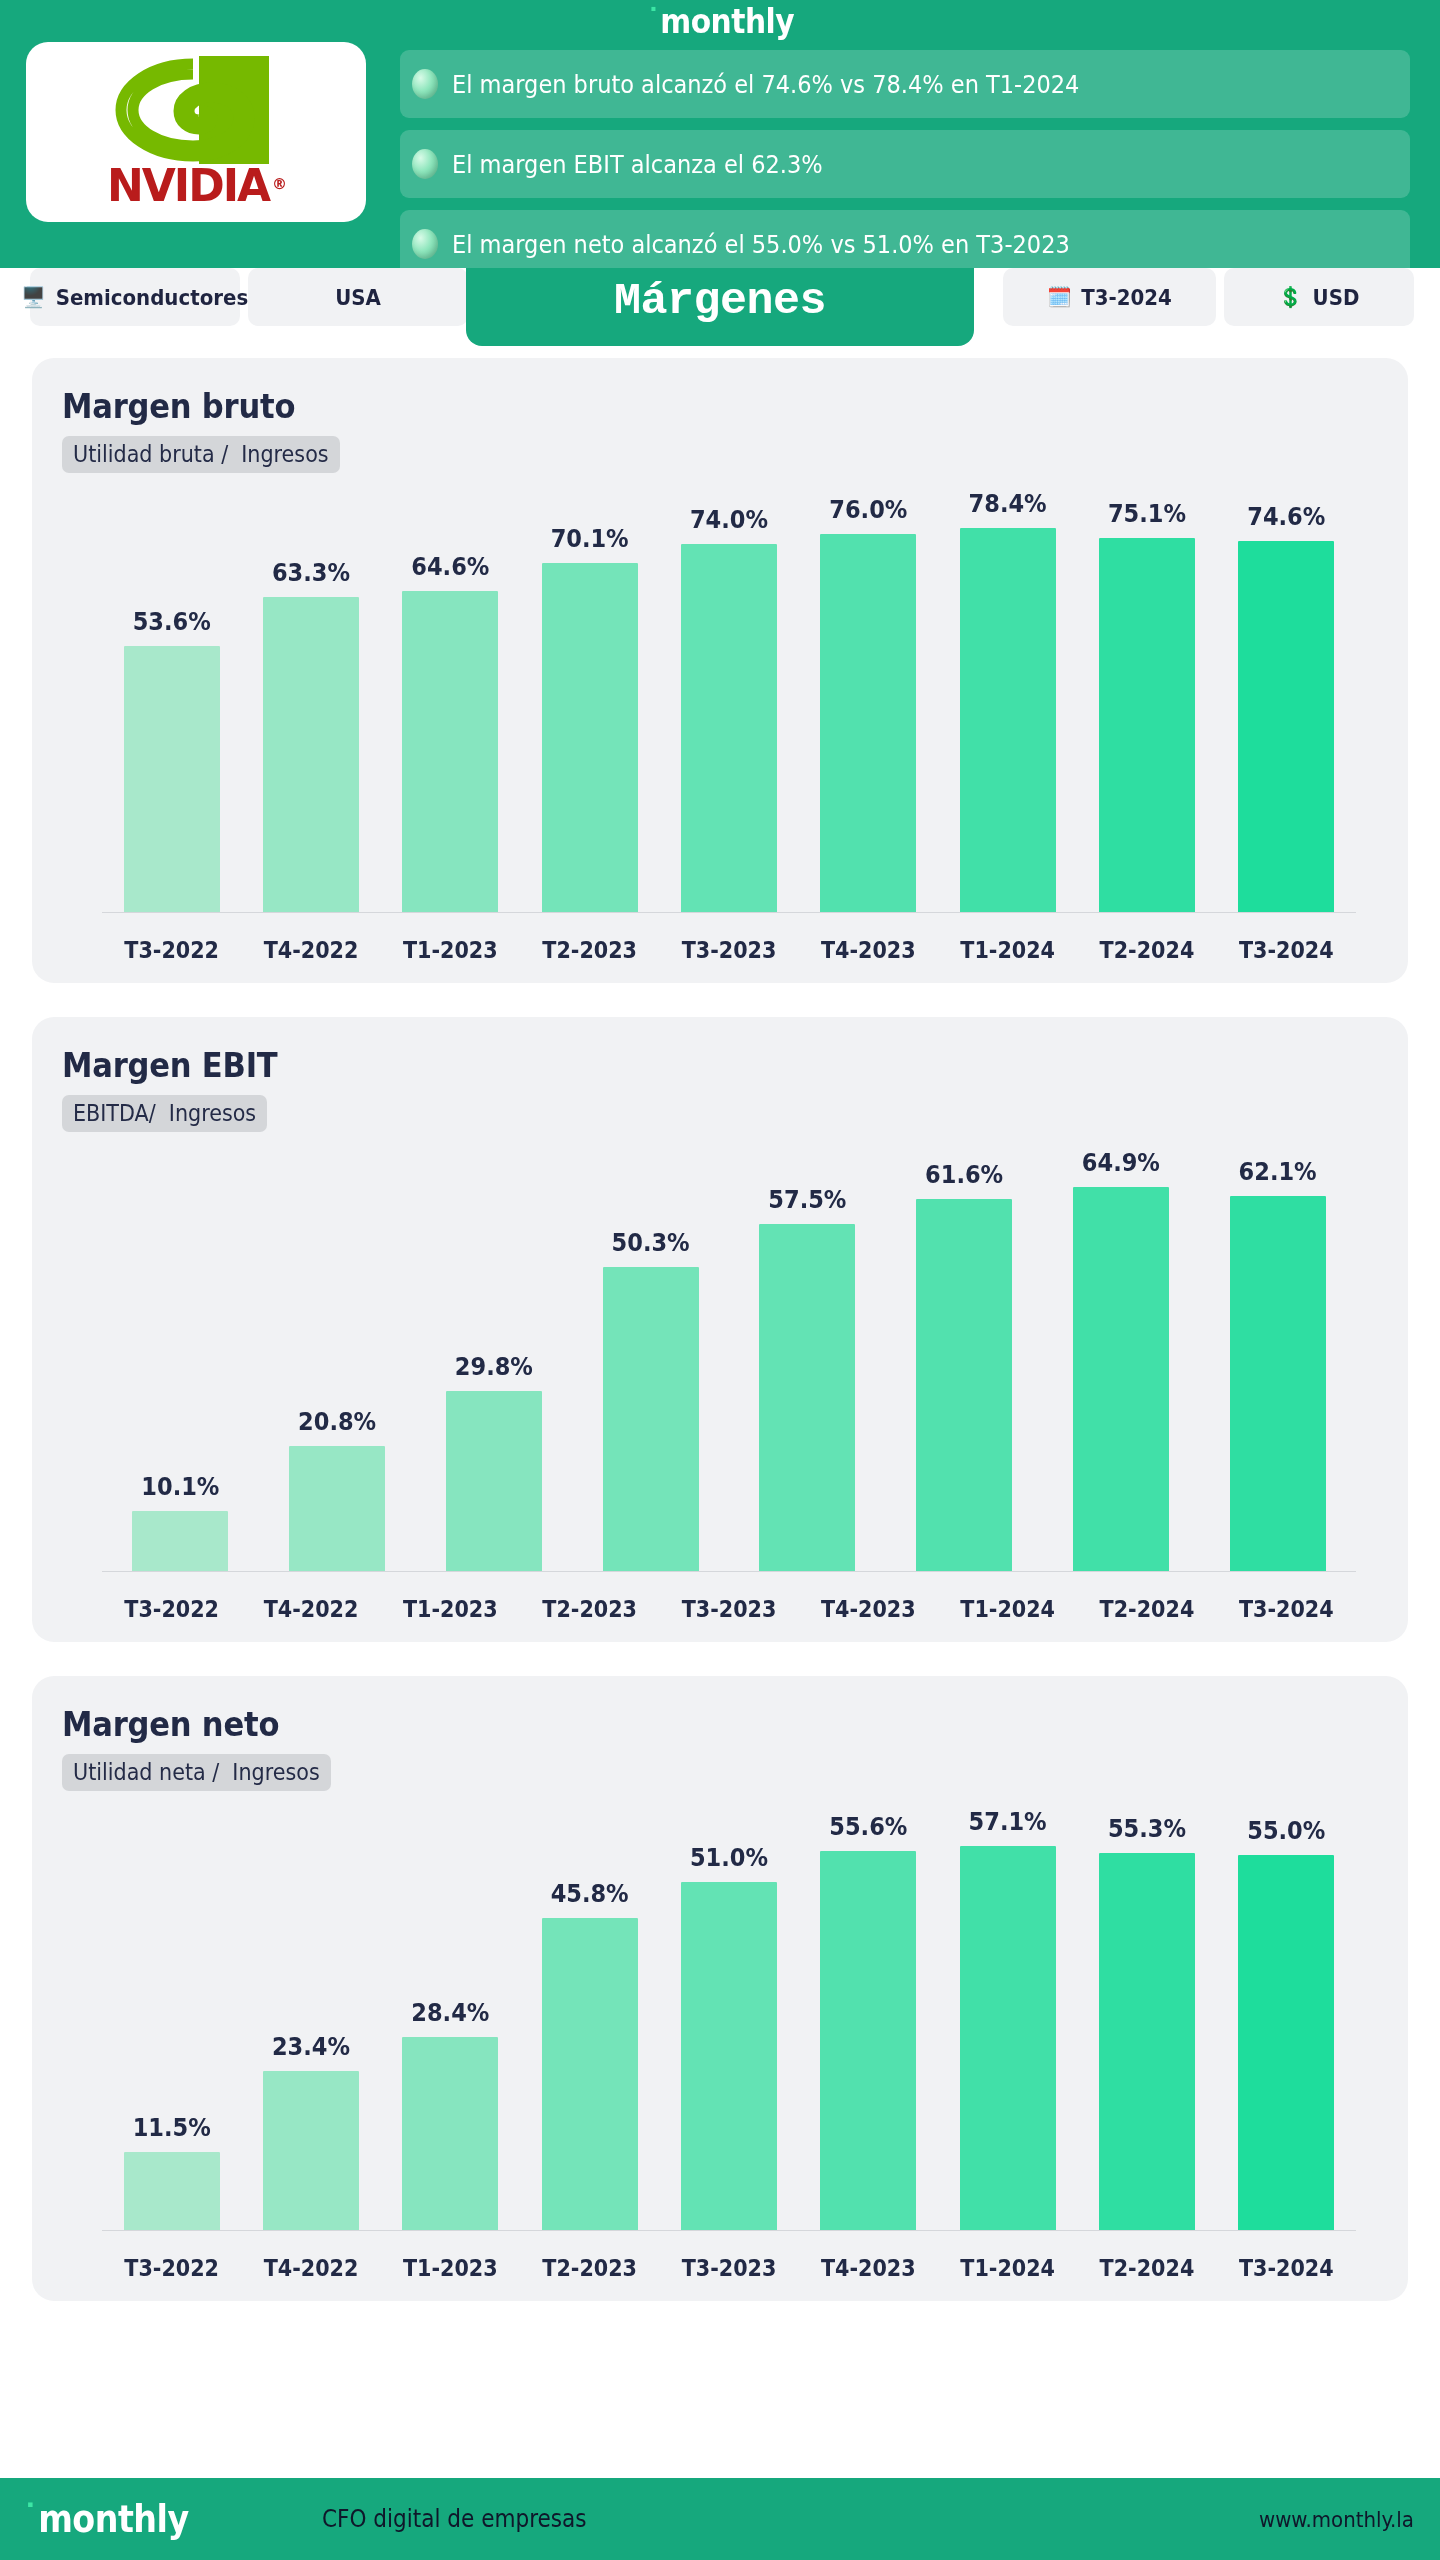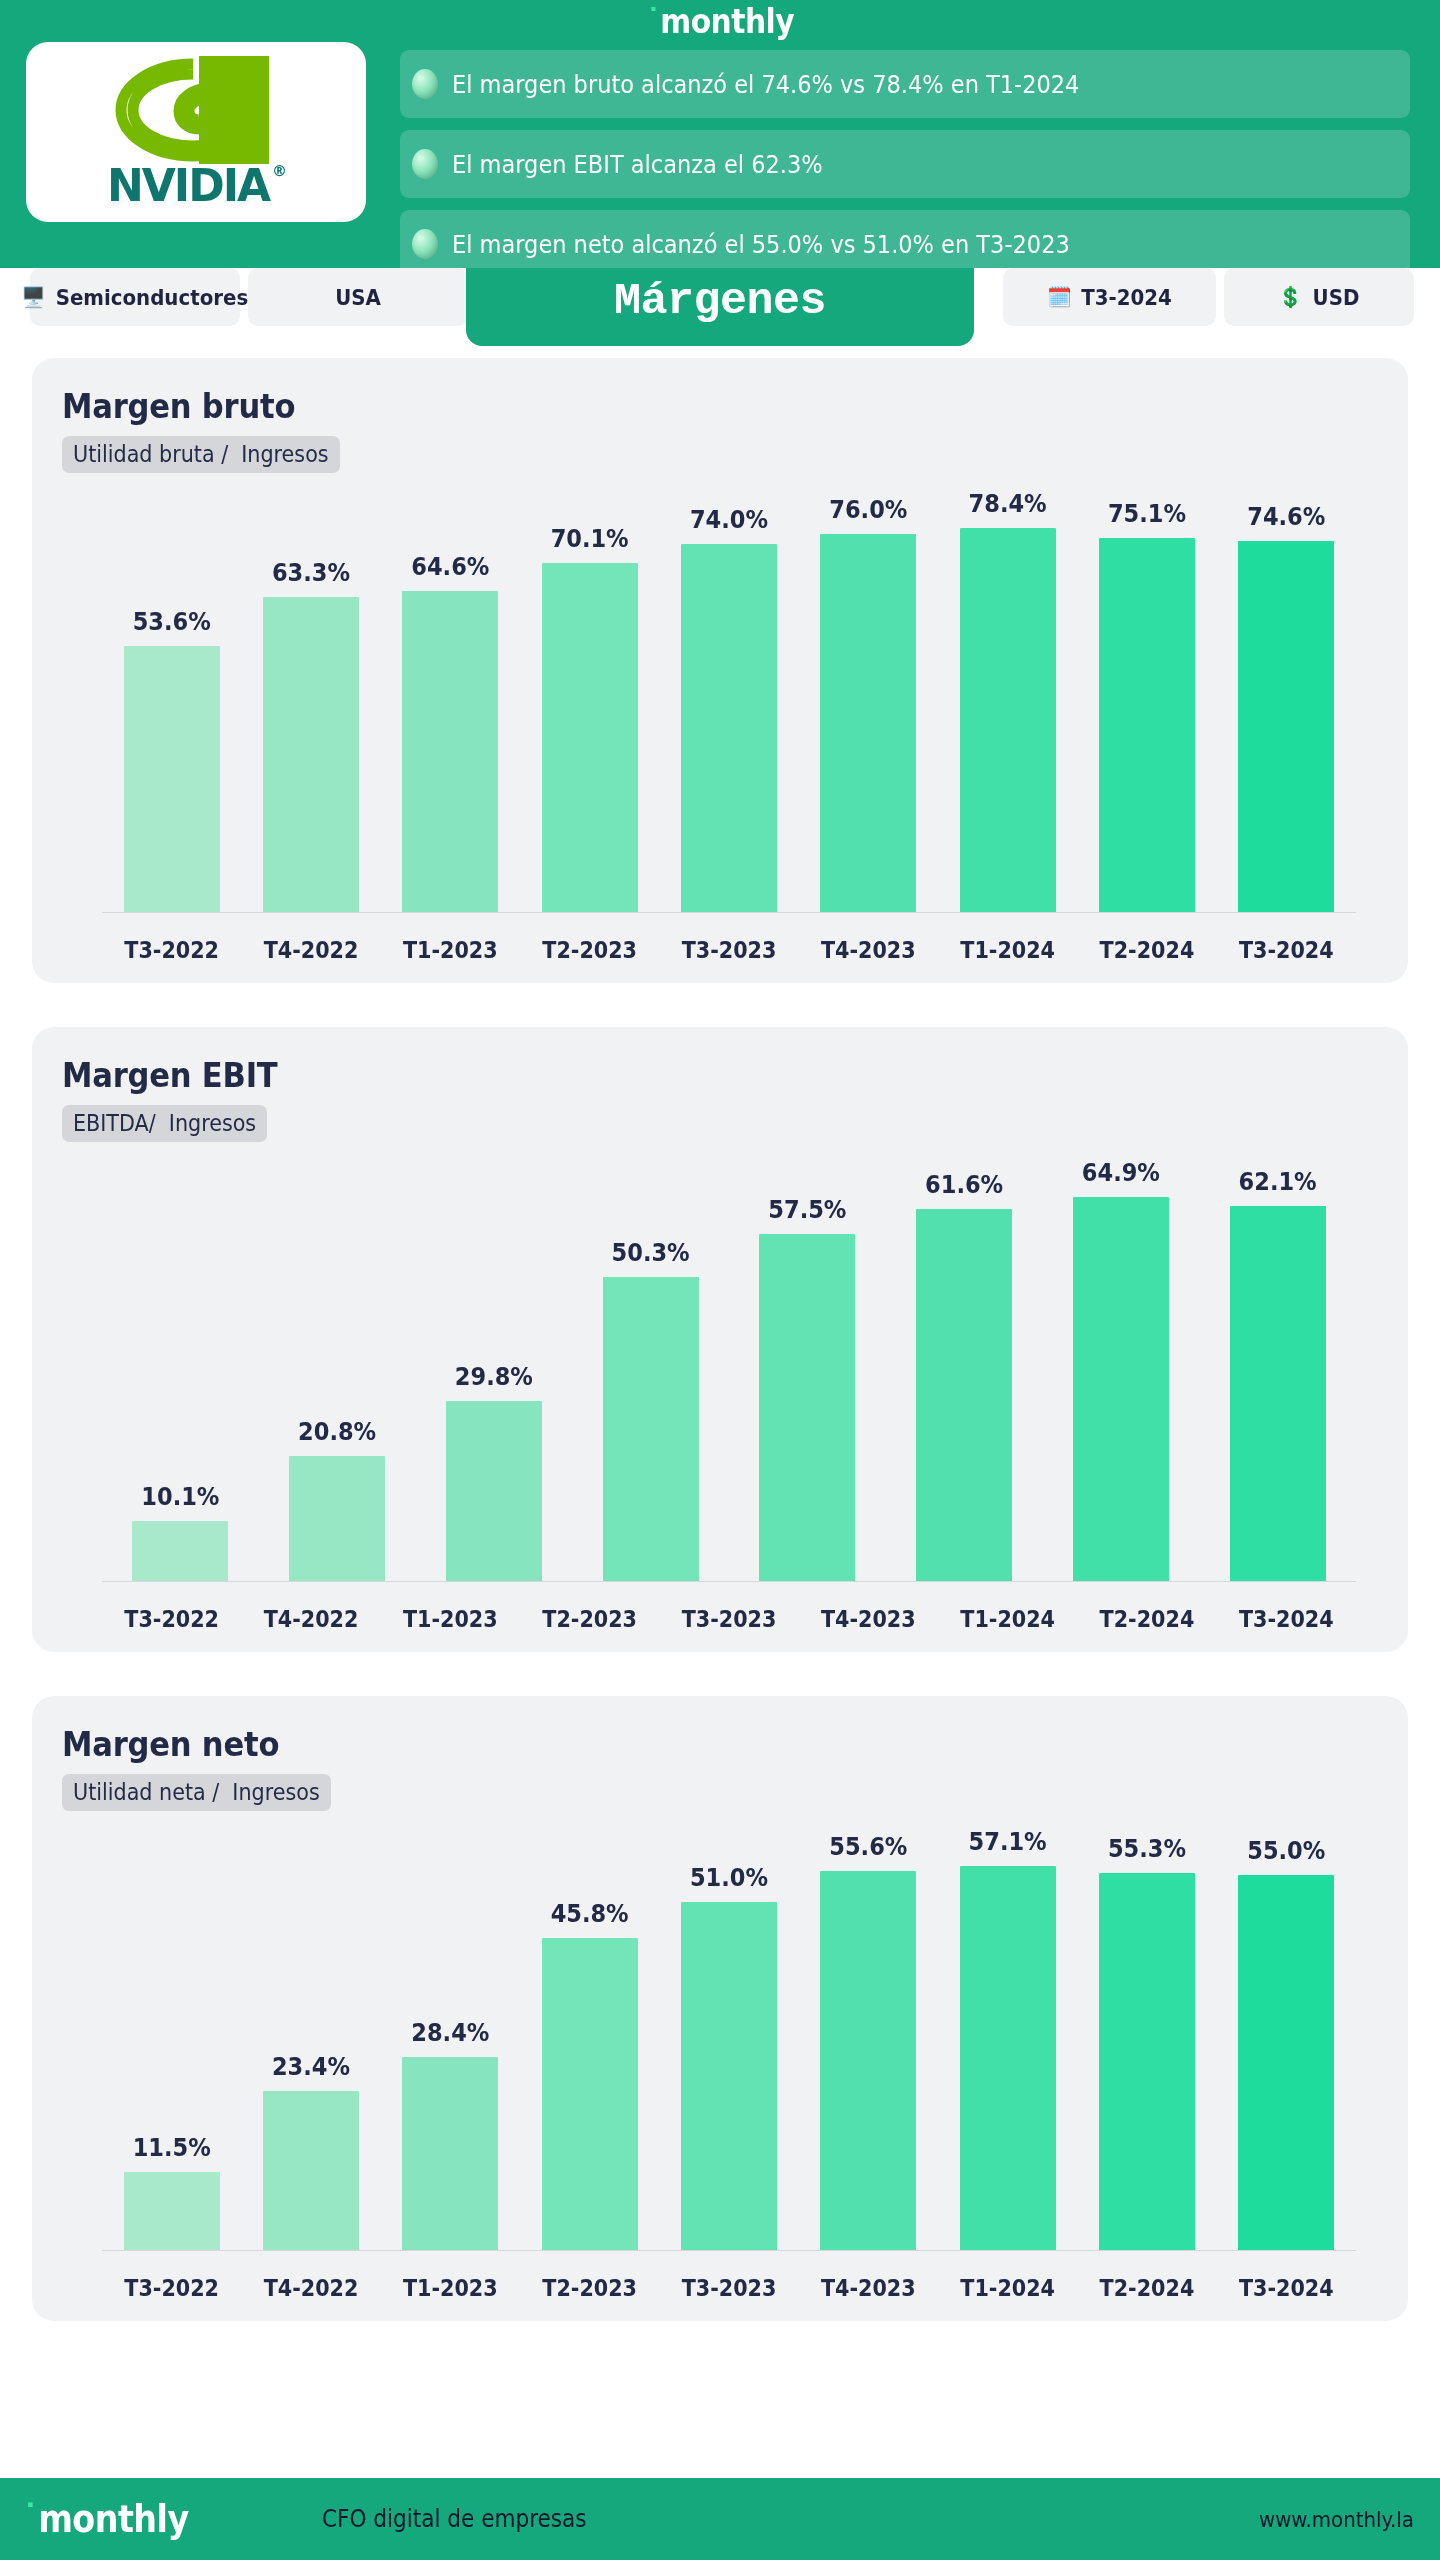--- a/index.html
+++ b/index.html
@@ -49,26 +49,26 @@
     border-radius: 22px;
     display: flex;
     flex-direction: column;
     align-items: center;
     justify-content: center;
     overflow: hidden;
   }
   .nvidia-eye { display:block; }
   .nvidia-word {
     display: flex;
-    align-items: flex-start;
+    align-items: center;
     font-family: "DejaVu Sans", "Liberation Sans", sans-serif;
     font-weight: 700;
     font-size: 44px;
     letter-spacing: -2px;
-    color: #0f766e;
+    color: #b91c1c;
     line-height: 1;
   }
   .nvidia-word .reg {
     font-size: 15px;
     margin-left: 3px;
     margin-bottom: 3px;
   }
 
   .highlights {
     position: absolute;
@@ -150,21 +150,21 @@
     font-size: 45px;
     font-weight: 700;
     letter-spacing: -0.5px;
   }
 
   
   .content { padding: 12px 32px 0 32px; }
   .card {
     background: #f1f2f4;
     border-radius: 22px;
-    margin-bottom: 44px;
+    margin-bottom: 34px;
     padding: 28px 30px 14px 30px;
     position: relative;
   }
   .card-title {
     font-family: "DejaVu Sans Condensed", "Liberation Sans Narrow", "Liberation Sans", sans-serif;
     font-size: 34px;
     font-weight: 600;
     color: #222a46;
     letter-spacing: -0.2px;
   }

